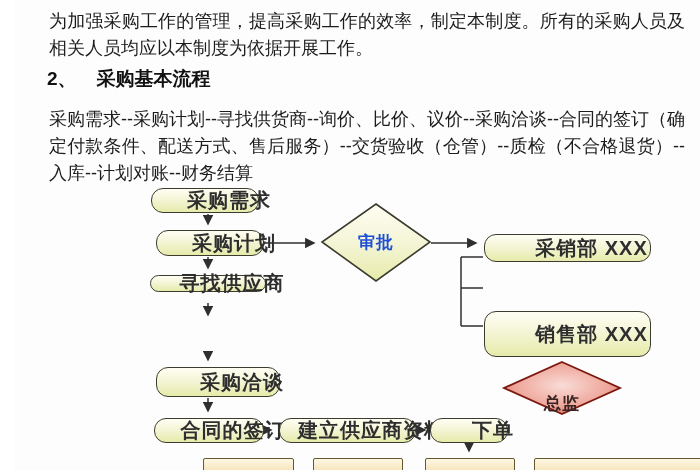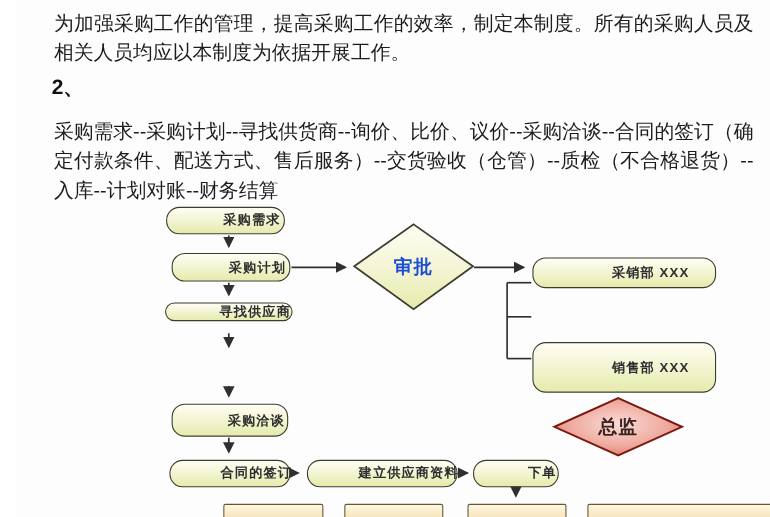--- a/index.html
+++ b/index.html
@@ -36,21 +36,21 @@
     position:absolute;left:0;top:0;width:700px;height:470px;
     pointer-events:none;
   }
   .fnode{
     position:absolute;
     box-sizing:border-box;
     background:linear-gradient(180deg,#fffef4 0%,#f4f5d6 45%,#e6ebaa 100%);
     border:1.6px solid #3c3c2e;
     border-radius:12px;
     display:flex;align-items:center;justify-content:center;
-    font-size:12px;font-weight:600;color:#2e2e2e;
+    font-size:20px;font-weight:600;color:#2e2e2e;
     letter-spacing:1px;
     white-space:nowrap;
     padding-left:48px;
   }
   .pending{
     position:absolute;
     box-sizing:border-box;
     background:linear-gradient(180deg,#fdf8e4 0%,#f3d9a6 100%);
     border:1.6px solid #67592f;
     border-radius:2px;
@@ -62,43 +62,44 @@
     letter-spacing:1px;
     pointer-events:none;
   }
   .lbl-director{color:#3a2422;}
 
   
   .n-demand   {left:137px;top:188px;width:108px;height:25px;}
   .n-plan     {left:142px;top:230px;width:108px;height:26px;}
   .n-find     {left:136px;top:275px;width:116px;height:17px;}
   .n-inquiry  {left:110px;top:322px;width:170px;height:28px;}
-  .n-nego     {left:142px;top:367px;width:106px;height:30px;}
+  .n-nego     {left:142px;top:367px;width:124px;height:30px;}
   .n-contract {left:140px;top:418px;width:110px;height:25px;}
   .n-profile  {left:265px;top:418px;width:137px;height:25px;}
   .n-order    {left:416px;top:418px;width:78px;height:25px;}
   .n-dept1    {left:470px;top:234px;width:167px;height:28px;}
   .n-dept2    {left:470px;top:274px;width:167px;height:28px;}
   .n-dept3    {left:470px;top:311px;width:167px;height:46px;}
   .lbl-approval{left:308px;top:204px;width:108px;height:77px;}
-  .lbl-director{left:490px;top:362px;width:116px;height:52px;}
+  .lbl-director{left:490px;top:377px;width:116px;height:52px;}
   .p-1{left:189px;top:458px;width:91px;height:20px;}
   .p-2{left:299px;top:458px;width:90px;height:20px;}
   .p-3{left:411px;top:458px;width:90px;height:20px;}
   .p-4{left:520px;top:458px;width:173px;height:20px;}
 </style>
 </head>
 <body>
 
 <div class="page">
 
   <p class="para para-intro">为加强采购工作的管理，提高采购工作的效率，制定本制度。所有的采购人员及相关人员均应以本制度为依据开展工作。</p>
 
   <div class="heading">
     <span class="sec-num">2、</span>
+    <span class="sec-title">采购基本流程</span>
   </div>
 
   <p class="para para-process">采购需求--采购计划--寻找供货商--询价、比价、议价--采购洽谈--合同的签订（确定付款条件、配送方式、售后服务）--交货验收（仓管）--质检（不合格退货）--入库--计划对账--财务结算</p>
 
   <svg class="connectors" viewBox="0 0 700 470" xmlns="http://www.w3.org/2000/svg">
     <defs>
       <marker id="arrow" viewBox="0 0 10 10" refX="8.5" refY="5" markerWidth="7" markerHeight="7" orient="auto-start-reverse">
         <path d="M0,0 L10,5 L0,10 z" fill="#2f2f2f"></path>
       </marker>
       <linearGradient id="gBox" x1="0" y1="0" x2="0" y2="1">

